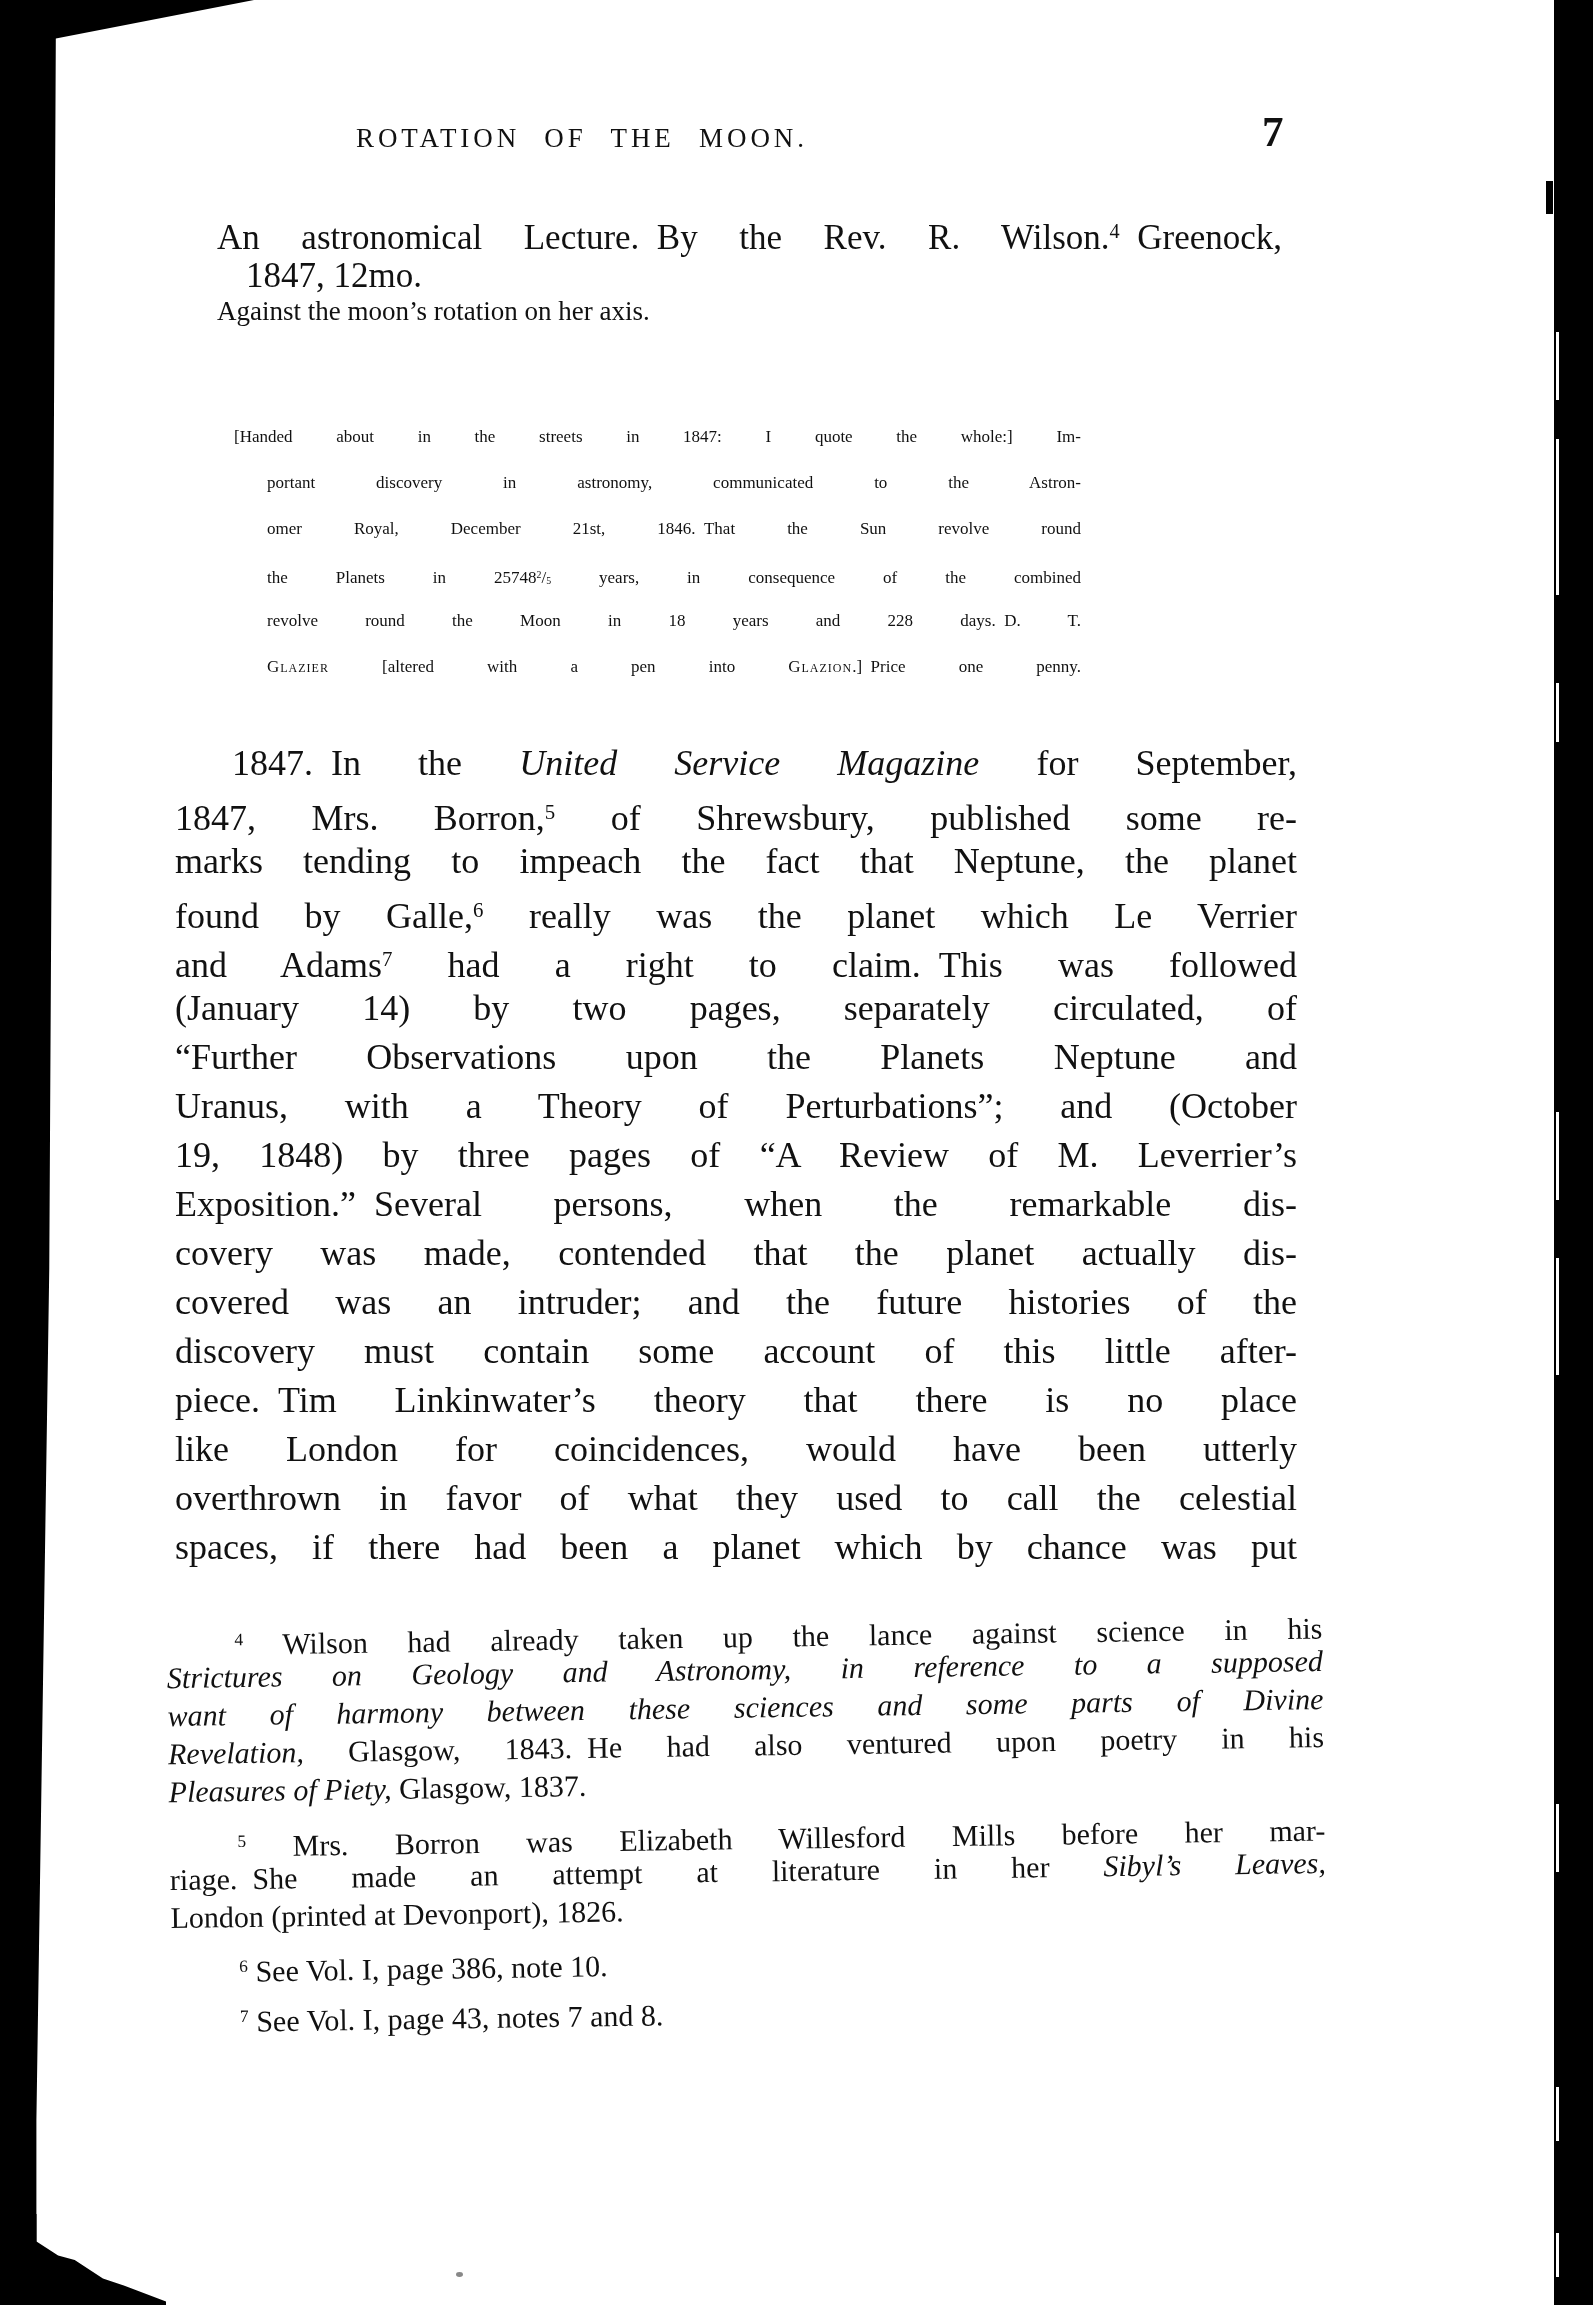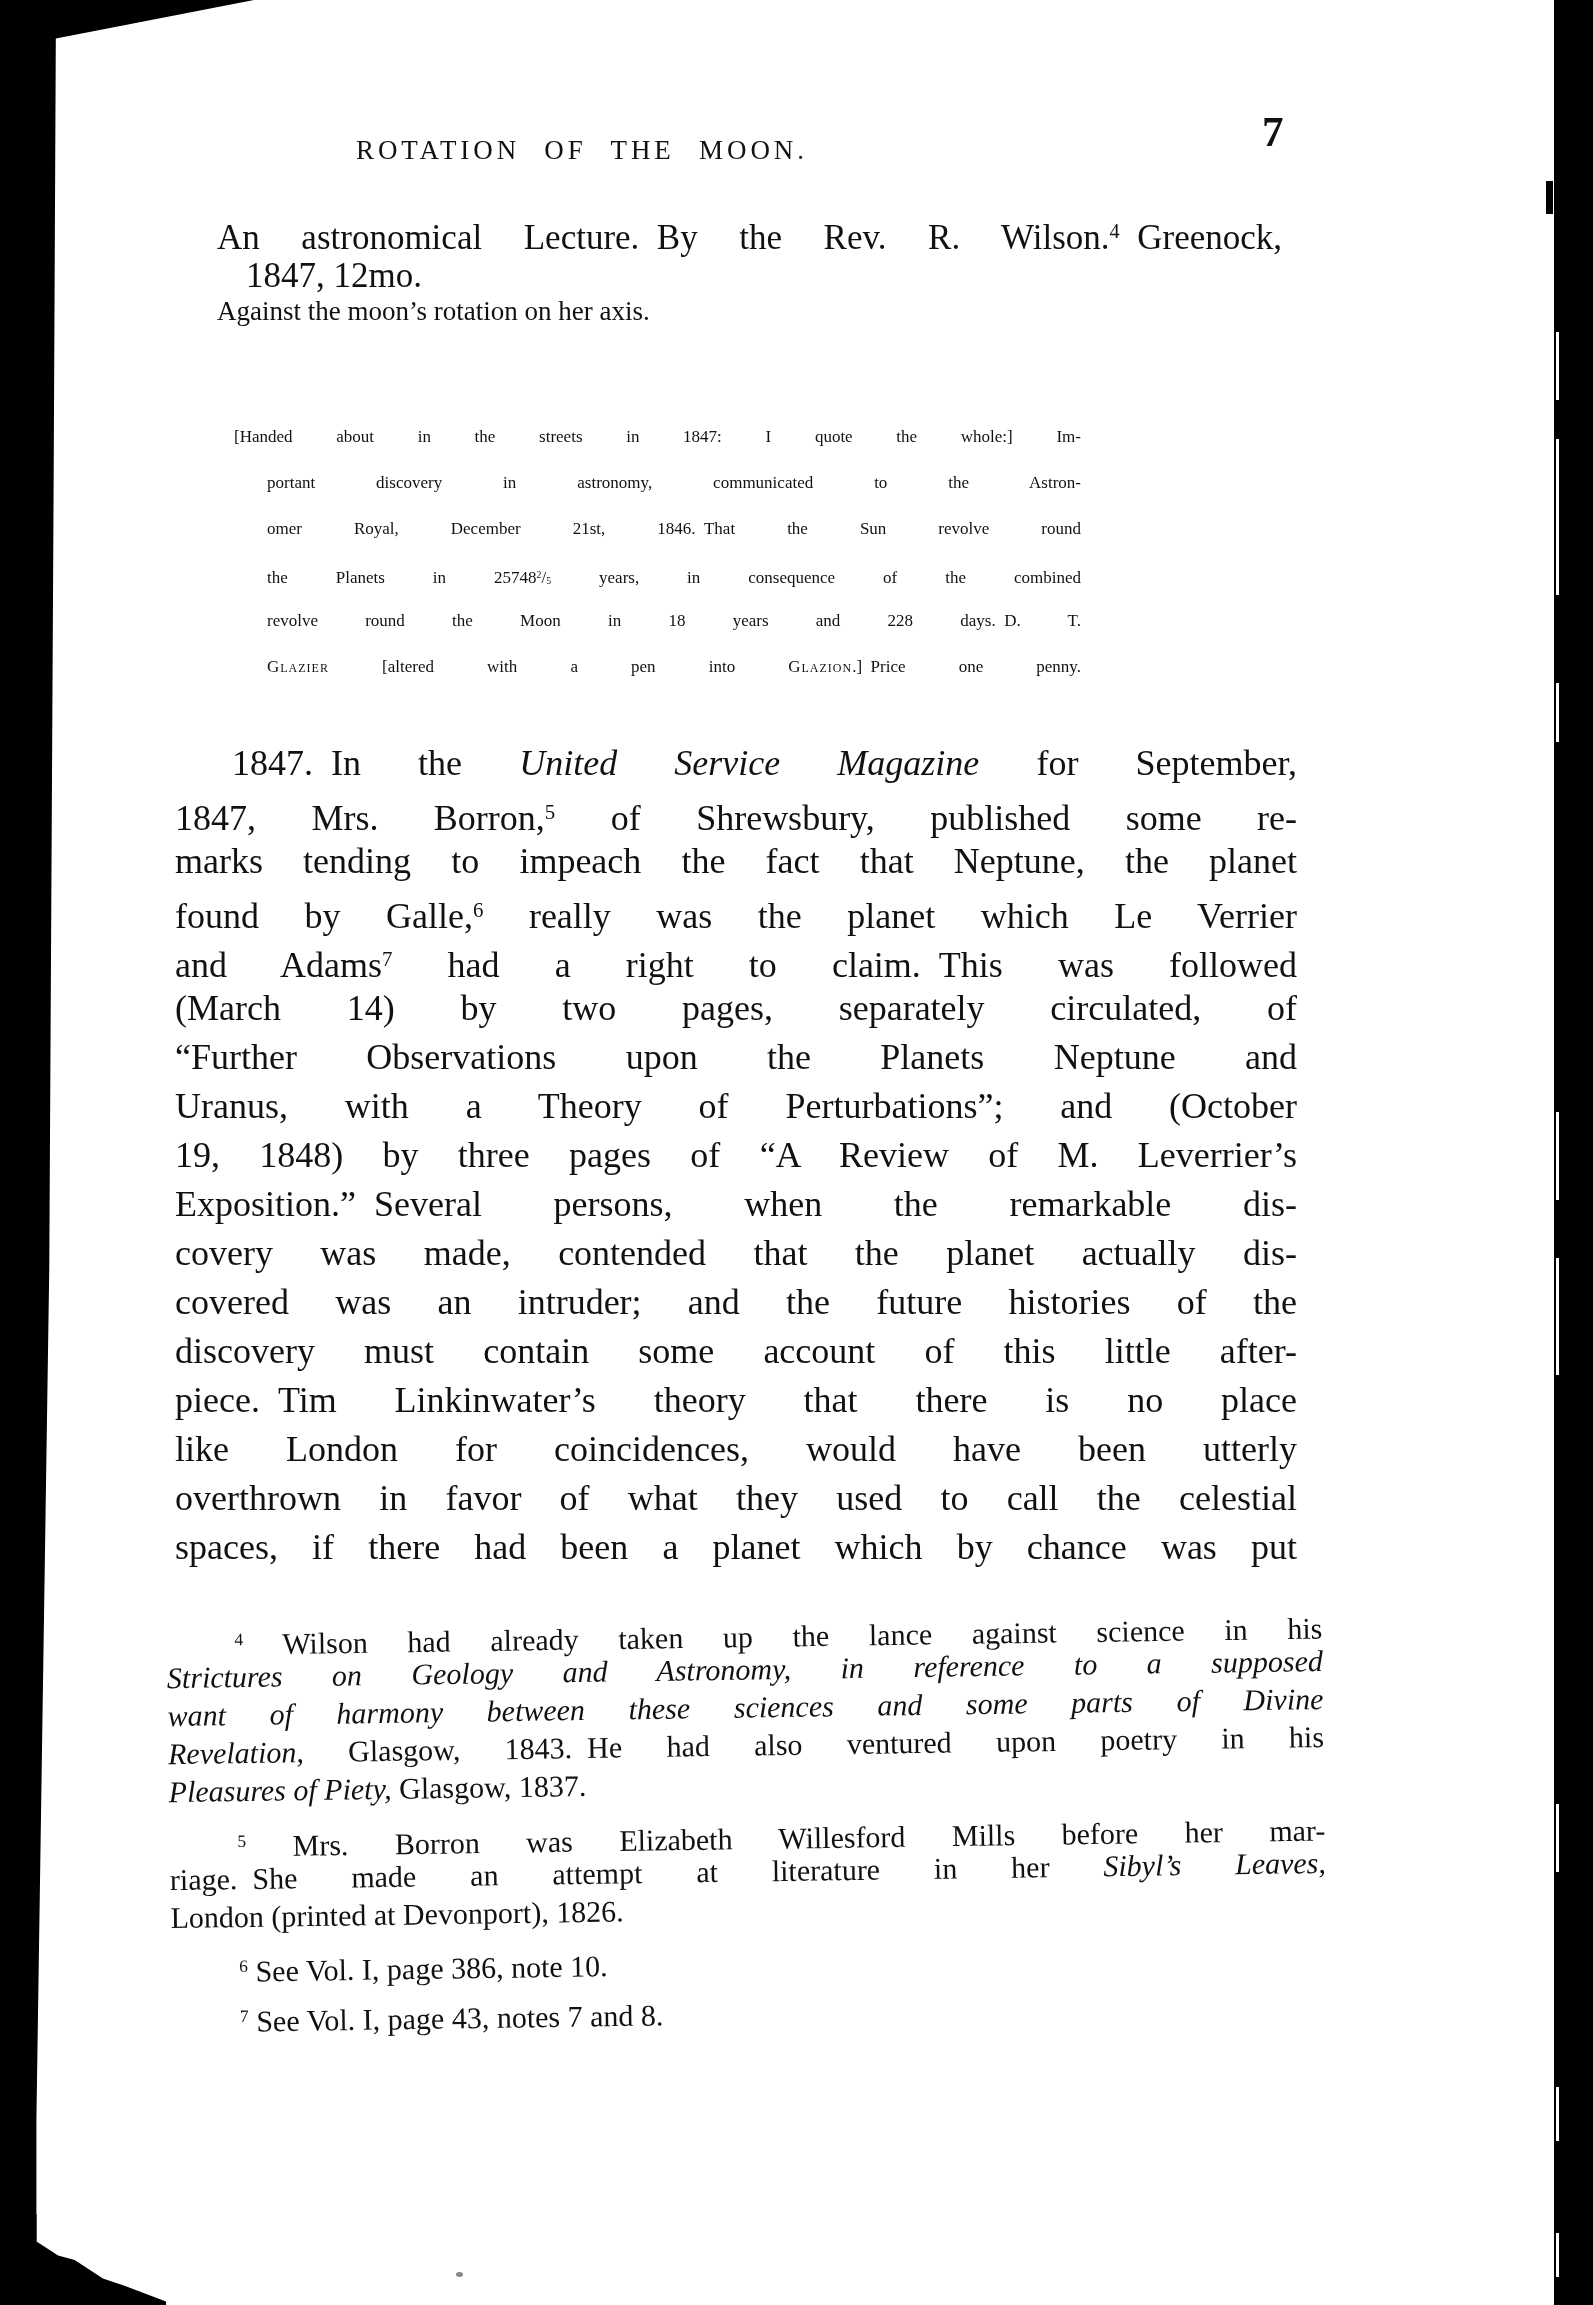--- a/index.html
+++ b/index.html
@@ -26,21 +26,21 @@
   
   .jline span { white-space:pre-wrap; }
   .jline { text-align:justify; text-align-last:justify; white-space:nowrap; overflow:visible; }
   .noj { text-align:left; text-align-last:auto; }
   .i  { font-style:italic; }
   .sc { font-variant:small-caps; letter-spacing:1px; }
   .sup { font-size:58%; vertical-align:0.55em; }
   .sub { font-size:58%; vertical-align:-0.05em; }
 
   .running-head { position:absolute; left:0; top:0; width:1594px; }
-  .running-title { position:absolute; left:356px; top:135px; font-size:27px;
+  .running-title { position:absolute; left:356px; top:123px; font-size:27px;
     letter-spacing:3.9px; word-spacing:13.7px; }
   .page-number { position:absolute; left:1262px; top:107px; font-size:43px; font-weight:600; }
 
   .entry { position:absolute; left:217px; top:213px; width:1065px; font-size:35px; }
   .entry .jline { height:45px; line-height:36px; }
   .entry .cont { padding-left:29px; }
 
   .subtitle { position:absolute; left:217px; top:296px; font-size:27px; }
 
   .quote { position:absolute; left:234px; top:414px; width:847px; font-size:17px; }
@@ -98,21 +98,21 @@
       <div class="jline"><span>revolve round the Moon in 18 years and 228 days. D. T.</span></div>
       <div class="jline"><span class="sc">Glazier</span><span> [altered with a pen into </span><span class="sc">Glazion</span><span>.] Price one penny.</span></div>
     </div>
 
   <div class="para">
       <div class="jline first"><span>1847. In the </span><span class="i">United Service Magazine</span><span> for September,</span></div>
       <div class="jline"><span>1847, Mrs. Borron,</span><span class="sup">5</span><span> of Shrewsbury, published some re-</span></div>
       <div class="jline"><span>marks tending to impeach the fact that Neptune, the planet</span></div>
       <div class="jline"><span>found by Galle,</span><span class="sup">6</span><span> really was the planet which Le Verrier</span></div>
       <div class="jline"><span>and Adams</span><span class="sup">7</span><span> had a right to claim. This was followed</span></div>
-      <div class="jline"><span>(March 14) by two pages, separately circulated, of</span></div>
+      <div class="jline"><span>(January 14) by two pages, separately circulated, of</span></div>
       <div class="jline"><span>“Further Observations upon the Planets Neptune and</span></div>
       <div class="jline"><span>Uranus, with a Theory of Perturbations”; and (October</span></div>
       <div class="jline"><span>19, 1848) by three pages of “A Review of M. Leverrier’s</span></div>
       <div class="jline"><span>Exposition.” Several persons, when the remarkable dis-</span></div>
       <div class="jline"><span>covery was made, contended that the planet actually dis-</span></div>
       <div class="jline"><span>covered was an intruder; and the future histories of the</span></div>
       <div class="jline"><span>discovery must contain some account of this little after-</span></div>
       <div class="jline"><span>piece. Tim Linkinwater’s theory that there is no place</span></div>
       <div class="jline"><span>like London for coincidences, would have been utterly</span></div>
       <div class="jline"><span>overthrown in favor of what they used to call the celestial</span></div>

